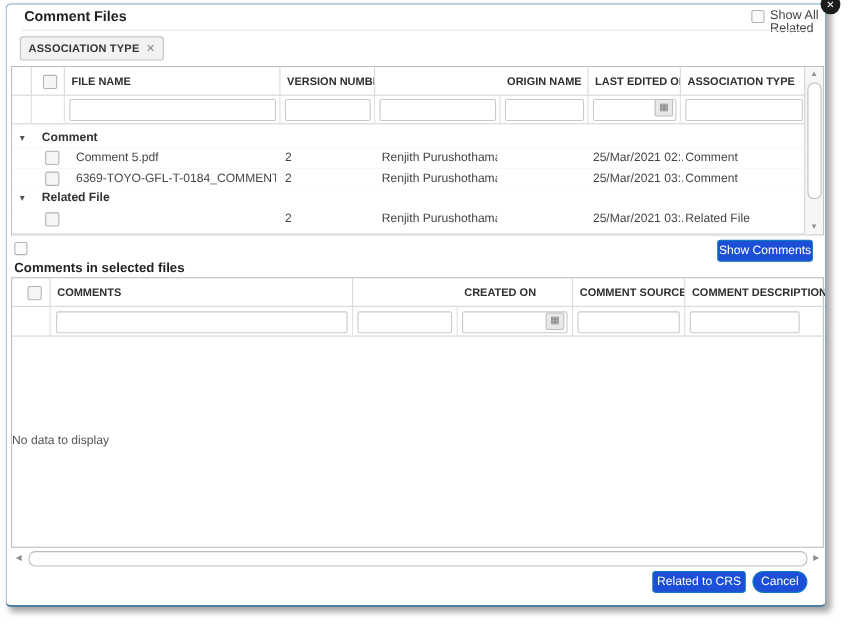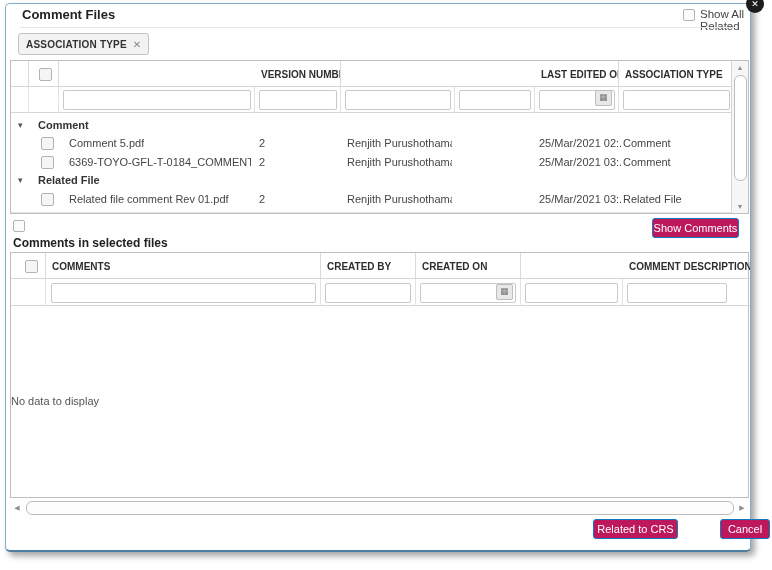--- a/index.html
+++ b/index.html
@@ -50,21 +50,21 @@
   
   .vscroll{position:absolute;top:0;right:0;bottom:0;width:16px;background:#f6f6f6;
            border-left:1px solid #d5d5d5;}
   .v-arrow{position:absolute;left:0;width:16px;height:13px;color:#8f8f8f;font-size:7px;
            text-align:center;line-height:13px;cursor:pointer;}
   .v-thumb{position:absolute;left:2px;top:14px;width:11px;height:104px;background:#fefefe;
            border:1px solid #bdbdbd;border-radius:6px;cursor:pointer;}
 
   .section-h{font-size:12px;font-weight:700;color:#222;}
 
-  .btn{display:flex;align-items:center;justify-content:center;background:#be185d;
+  .btn{display:flex;align-items:center;justify-content:center;background:#1d4ed8;
        color:#fff;font-size:11px;border-radius:3px;cursor:pointer;border:1px solid #1177bf;}
 
   .empty-msg{position:absolute;left:0;width:100%;text-align:left;font-size:11px;color:#555;}
 
   
   .hscroll{left:10px;top:500px;width:739px;height:15px;}
   .h-arrow{position:absolute;top:0;width:14px;height:15px;color:#8f8f8f;font-size:7px;
            text-align:center;line-height:15px;cursor:pointer;}
   .h-thumb{position:absolute;left:16px;top:1px;width:706px;height:12px;background:#fdfdfd;
            border:1px solid #bdbdbd;border-radius:6px;cursor:pointer;}
@@ -86,21 +86,23 @@
     <span class="chip-x">✕</span>
   </div>
 
   <div class="abs grid" style="left:10px;top:60px;width:739px;height:154px;">
 
     <div class="abs" style="left:0;top:0;width:723px;height:26px;border-bottom:1px solid #d5d5d5;">
       <div class="hcell" style="left:0;width:18px;"></div>
       <div class="hcell" style="left:18px;width:30px;">
         <span class="cb big" style="margin-left:4px;"></span>
       </div>
+      <div class="hcell" style="left:48px;width:196px;">FILE NAME</div>
       <div class="hcell" style="left:244px;width:86px;">VERSION NUMBER</div>
+      <div class="hcell" style="left:444px;width:80px;">ORIGIN NAME</div>
       <div class="hcell" style="left:524px;width:84px;">LAST EDITED ON</div>
       <div class="hcell" style="left:608px;width:115px;border-right:none;">ASSOCIATION TYPE</div>
     </div>
 
     <div class="abs" style="left:0;top:26px;width:723px;height:26px;border-bottom:1px solid #d5d5d5;">
       <div class="frow-cell" style="left:0;width:18px;"></div>
       <div class="frow-cell" style="left:18px;width:30px;"></div>
       <div class="frow-cell" style="left:48px;width:196px;">
           <input class="f-input" style="left: 4px; top: 3px; width: 188px;">
         </div>
@@ -145,21 +147,20 @@
       <span class="cell-txt" style="left:612px;max-width:108px;">Comment</span>
     </div>
 
     <div class="grow" style="top:111px;width:723px;height:18px;">
       <span class="grp-arrow">▾</span>
       <span class="grp-lbl">Related File</span>
     </div>
 
     <div class="grow" style="top:129px;width:723px;height:22px;">
       <span class="cb big row-cb" style="left:30px;"></span>
-      <span class="cell-txt" style="left:58px;max-width:182px;">Related file comment Rev 01.pdf</span>
       <span class="cell-txt" style="left:248px;">2</span>
       <span class="cell-txt" style="left:336px;max-width:105px;">Renjith Purushothaman</span>
       <span class="cell-txt" style="left:528px;max-width:82px;">25/Mar/2021 03:...</span>
       <span class="cell-txt" style="left:612px;max-width:108px;">Related File</span>
     </div>
 
     <div class="vscroll">
       <div class="v-arrow" style="top:0;">▲</div>
       <div class="v-thumb"></div>
       <div class="v-arrow" style="bottom:0;">▼</div>
@@ -171,22 +172,22 @@
 
   <div class="abs section-h" style="left:13px;top:236px;">Comments in selected files</div>
 
   <div class="abs grid" style="left:10px;top:252px;width:739px;height:246px;">
 
     <div class="abs" style="left:0;top:0;width:739px;height:26px;border-bottom:1px solid #d5d5d5;">
       <div class="hcell" style="left:0;width:35px;">
         <span class="cb big" style="margin-left:8px;"></span>
       </div>
       <div class="hcell" style="left:35px;width:275px;">COMMENTS</div>
-      <div class="hcell" style="left:310px;width:95px;">CREATED BY</div>
       <div class="hcell" style="left:405px;width:105px;">CREATED ON</div>
+      <div class="hcell" style="left:510px;width:102px;">COMMENT SOURCE</div>
       <div class="hcell" style="left:612px;width:127px;border-right:none;">COMMENT DESCRIPTION</div>
     </div>
 
     <div class="abs" style="left:0;top:26px;width:739px;height:27px;border-bottom:1px solid #d5d5d5;">
       <div class="frow-cell" style="left:0;width:35px;height:27px;"></div>
       <div class="frow-cell" style="left:35px;width:275px;height:27px;">
           <input class="f-input" style="left: 5px; top: 4px; width: 265px;">
         </div>
       <div class="frow-cell" style="left:310px;width:95px;height:27px;">
           <input class="f-input" style="left: 4px; top: 4px; width: 86px;">
@@ -206,14 +207,14 @@
     <div class="empty-msg" style="top:142px;">No data to display</div>
   </div>
 
   <div class="abs hscroll">
     <div class="h-arrow" style="left:0;">◀</div>
     <div class="h-thumb"></div>
     <div class="h-arrow" style="right:0;">▶</div>
   </div>
 
   <div class="abs btn" style="left:593px;top:519px;width:85px;height:20px;">Related to CRS</div>
-  <div class="abs btn" style="left:720px;top:519px;width:50px;height:20px;">Cancel</div>
+  <div class="abs btn" style="left:684px;top:519px;width:50px;height:20px;border-radius:10px;">Cancel</div>
 </div>
 
 </body></html>

